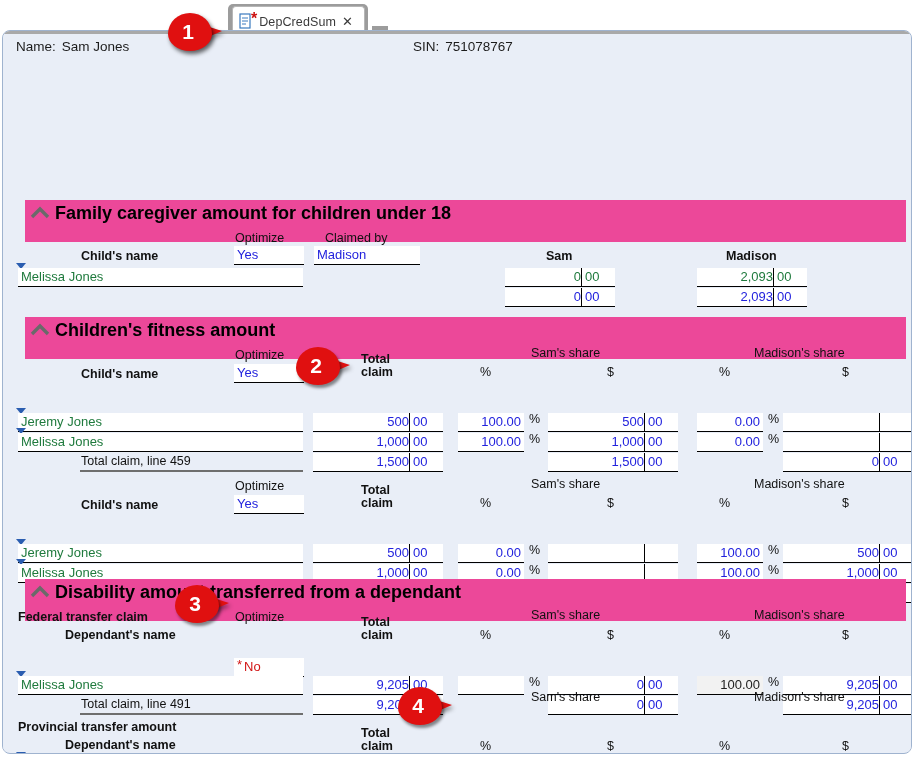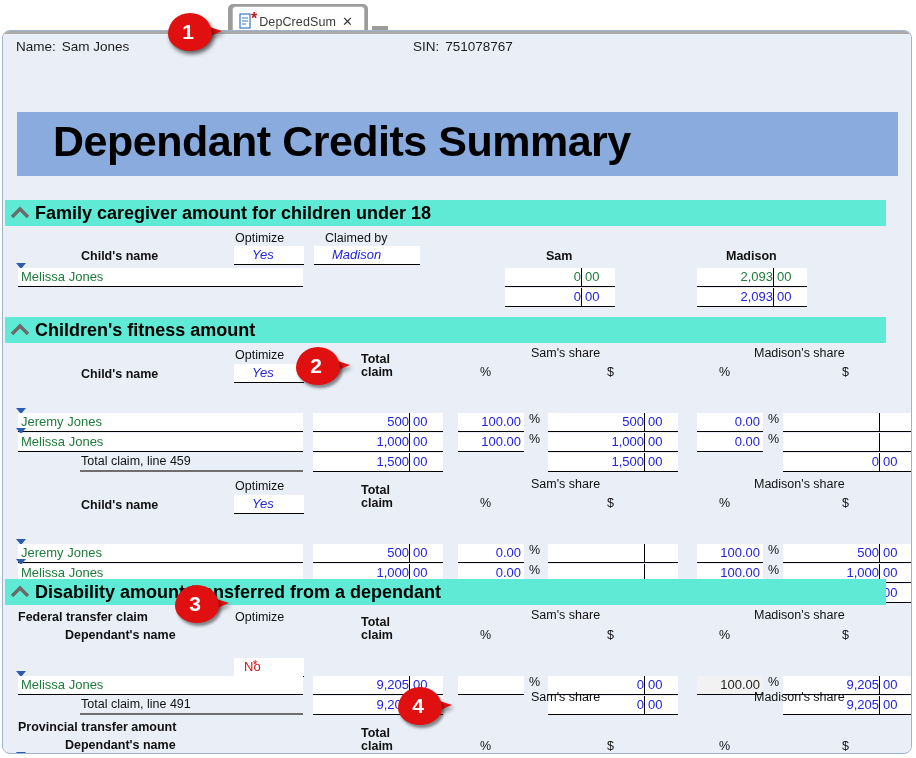--- a/index.html
+++ b/index.html
@@ -48,22 +48,22 @@
     position:absolute;left:14px;top:50px;width:881px;height:64px;
     background:#89abdd;
   }
   .title-banner .ttl{
     position:absolute;left:36px;top:5px;
     font-size:43px;font-weight:bold;color:#000000;
     letter-spacing:-0.5px;white-space:nowrap;
   }
 
   .section-head{
-    position:absolute;left:2px;width:881px;height:26px;
-    background:#5eead4;
+    position:absolute;left:22px;width:881px;height:42px;
+    background:#ec4899;
   }
   .section-head .chev{position:absolute;left:4px;top:5px;width:22px;height:16px;}
   .section-head .sh-label{
     position:absolute;left:30px;top:3px;
     font-size:18px;font-weight:bold;color:#000000;white-space:nowrap;
   }
 
   
   .t{position:absolute;white-space:nowrap;font-size:12.5px;color:#111111;}
   .t.b{font-weight:bold;}
@@ -71,21 +71,21 @@
 
   
   .fld{
     position:absolute;background:#ffffff;border-bottom:1.5px solid #000000;
     box-sizing:border-box;height:19px;
   }
   .fld .v{
     position:absolute;top:1px;font-size:13px;white-space:nowrap;
   }
   .fld .v.right{right:3px;}
-  .fld .v.left{left:18px;font-style:italic;}
+  .fld .v.left{left:3px;}
   .blue{color:#2222dd;}
   .green{color:#1f7a3d;}
   .red{color:#d21515;}
   .dark{color:#222222;}
 
   
   .money{position:absolute;height:19px;background:#ffffff;border-bottom:1.5px solid #000000;box-sizing:border-box;}
   .money .sep{position:absolute;top:0;width:1px;height:19px;background:#000000;}
   .money .amt{position:absolute;top:1px;font-size:13px;text-align:right;white-space:nowrap;}
   .money .cts{position:absolute;top:1px;font-size:13px;white-space:nowrap;}
@@ -144,23 +144,20 @@
     <div class="nm">
       <span>Name:</span><span class="nmval">Sam Jones</span>
     </div>
     <div class="sin">
       <span>SIN:</span><span class="sinval">751078767</span>
     </div>
   </div>
 
   <div class="form">
 
-    <div class="title-banner" style="top:50px;">
-      <div class="ttl">Dependant Credits Summary</div>
-    </div>
 
     <div class="section-head" style="top:138px;">
       <span class="chev">
         <svg width="22" height="16" viewBox="0 0 22 16">
             <polyline points="3,12 11,4 19,12" fill="none" stroke="#6a6a6a" stroke-width="3.4"></polyline>
           </svg>
       </span>
       <span class="sh-label">Family caregiver amount for children under 18</span>
     </div>
 

